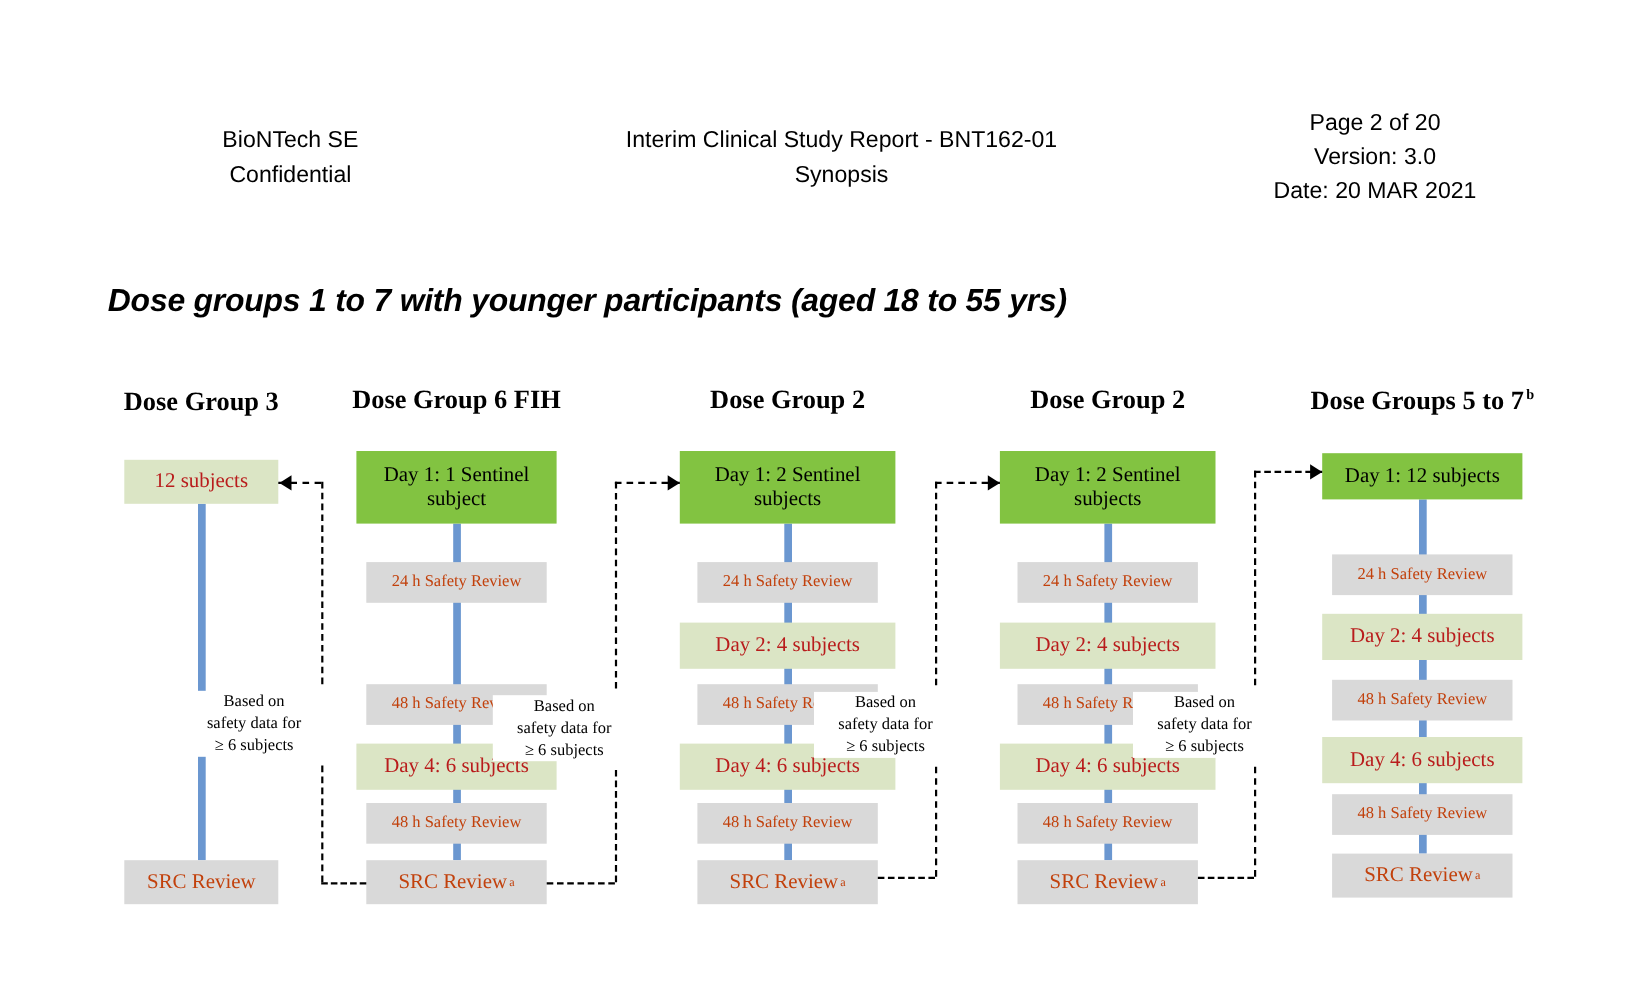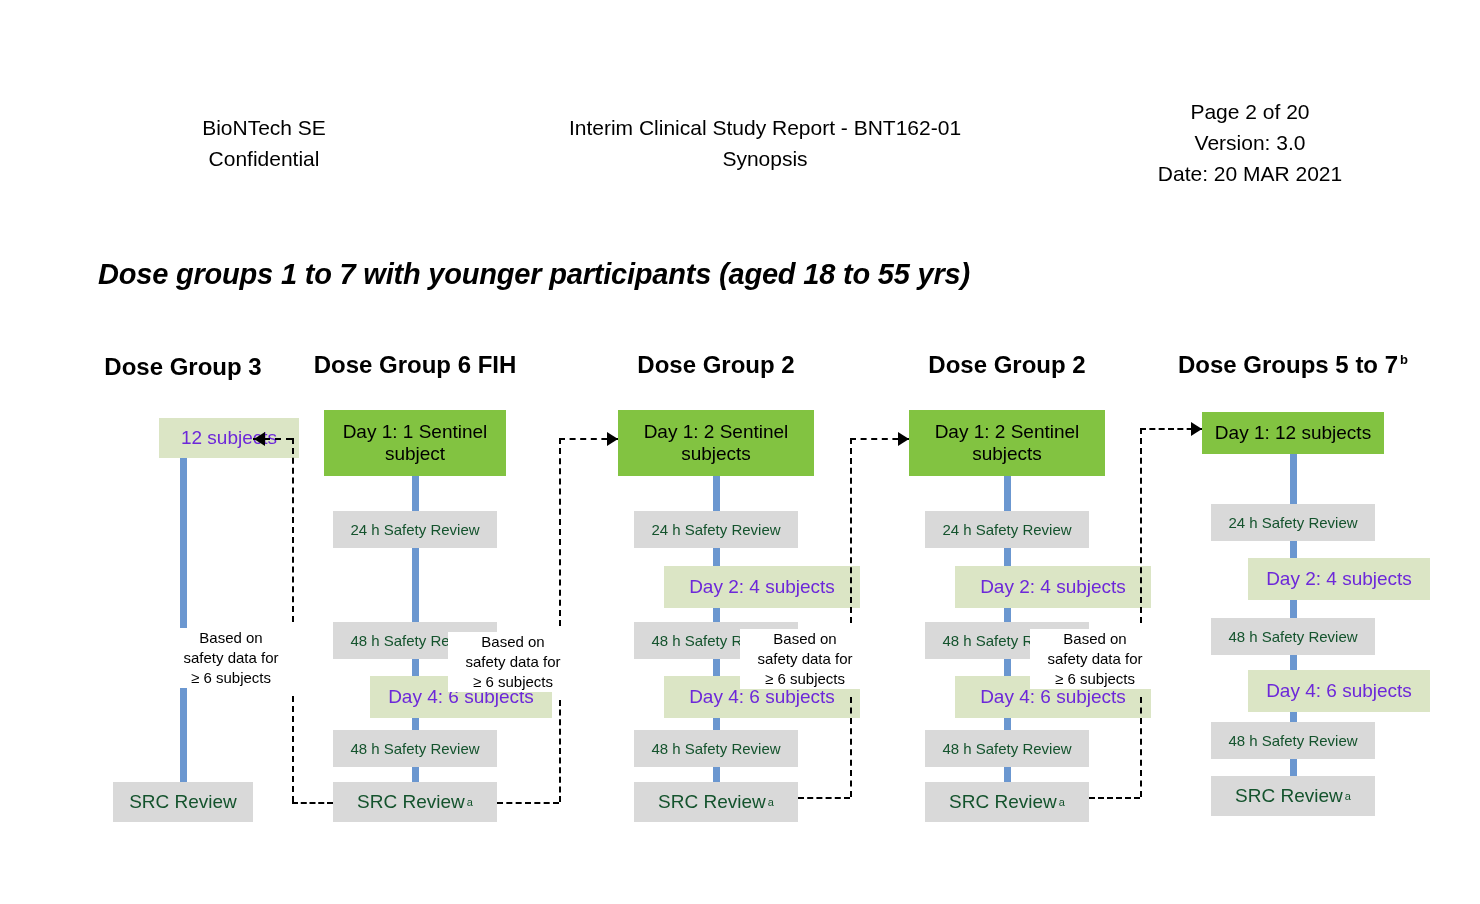--- a/index.html
+++ b/index.html
@@ -43,20 +43,21 @@
     white-space: nowrap;
   }
 
   
   #diagram {
     position: absolute;
     left: 0;
     top: 0;
     width: 1362px;
     height: 904px;
+    font-family: Liberation Serif, serif;
   }
   .col-title {
     position: absolute;
     font-size: 24px;
     font-weight: bold;
     text-align: center;
     white-space: nowrap;
   }
   .col-title sup {
     font-size: 13px;
@@ -76,27 +77,26 @@
     white-space: pre-line;
   }
   .node.green {
     background: #82c341;
     font-size: 19px;
     color: #000;
   }
   .node.lgreen {
     background: #dbe5c5;
     font-size: 19px;
-    color: #6d28d9;
-    margin-left: 46px;
+    color: #b91c1c;
   }
   .node.grey {
     background: #d9d9d9;
     font-size: 15px;
-    color: #14532d;
+    color: #c2410c;
   }
   .node.grey.big {
     font-size: 19px;
   }
   .node sup {
     font-size: 11px;
     vertical-align: super;
     margin-left: 2px;
   }
 

